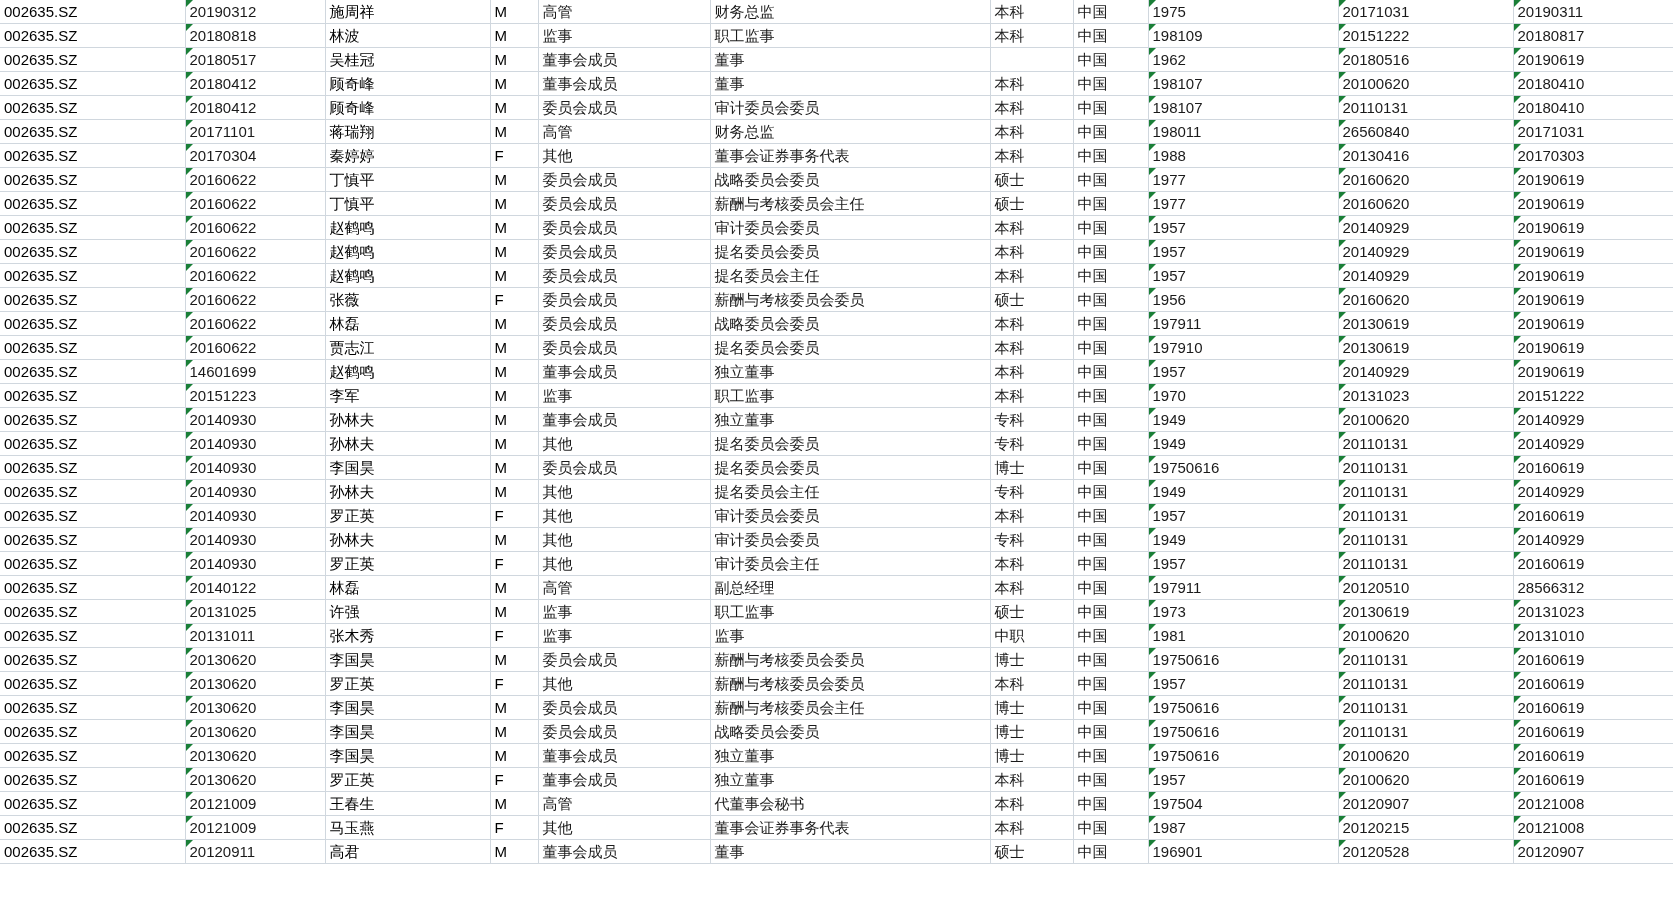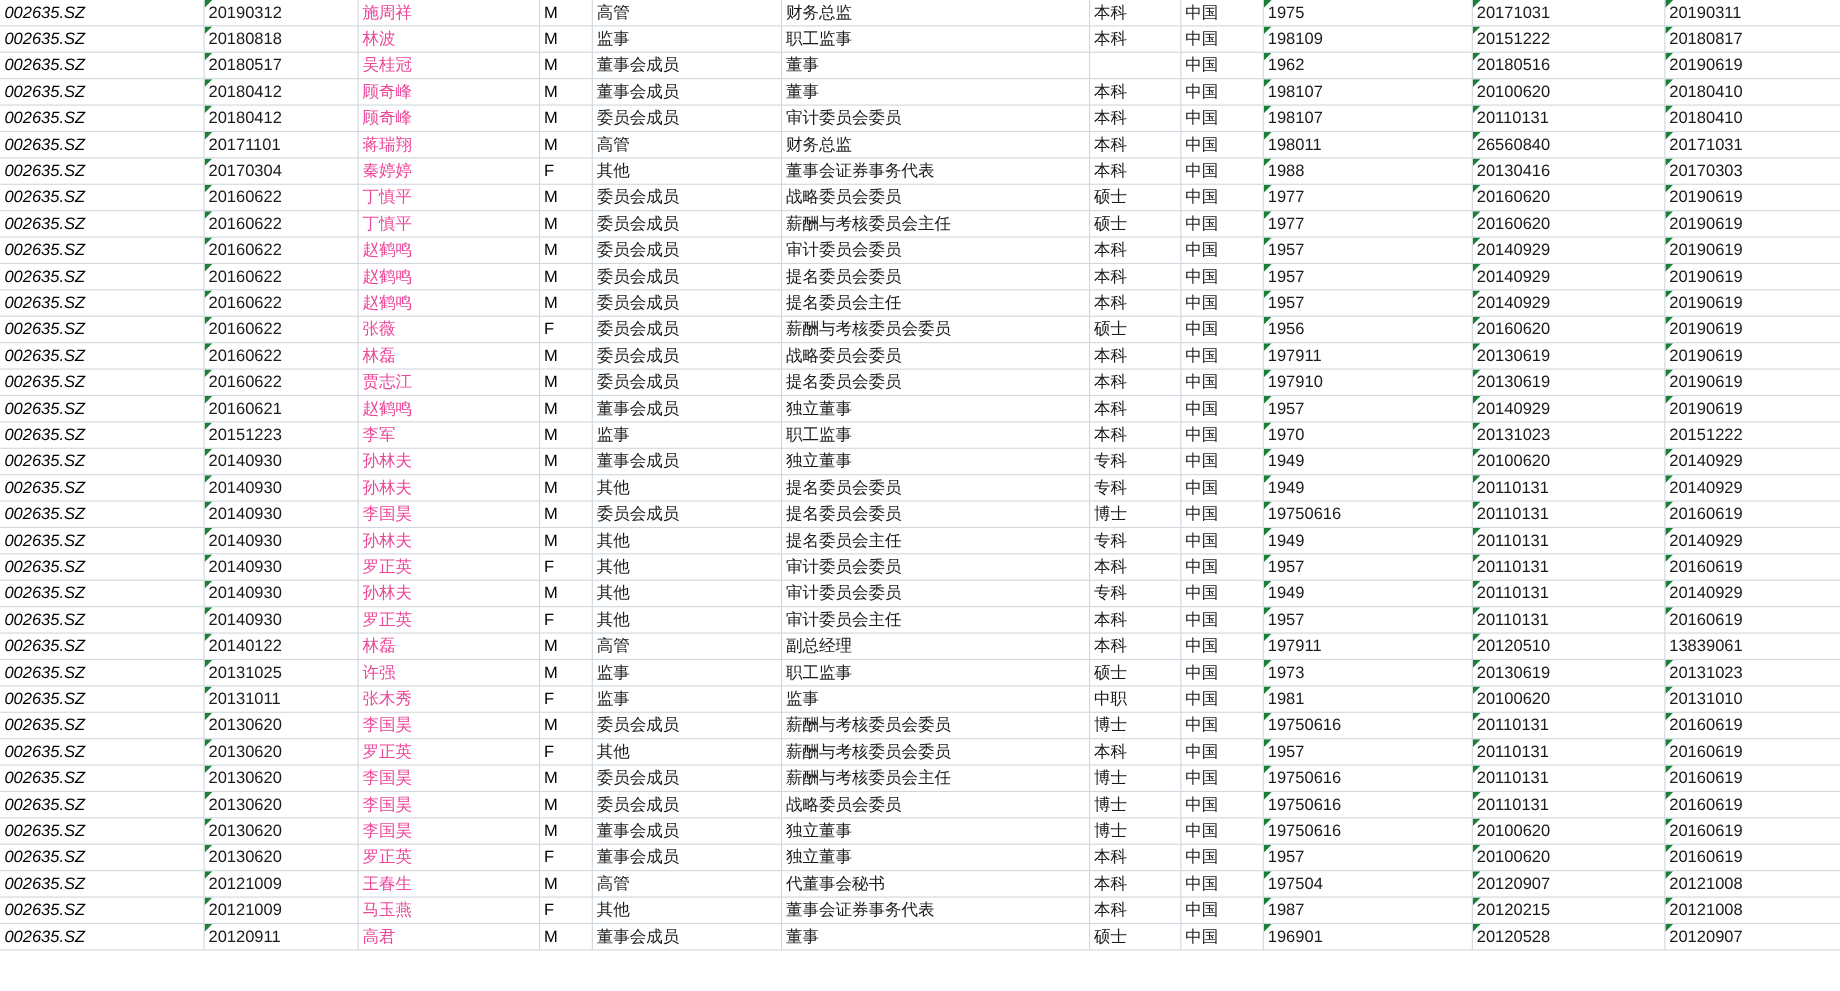--- a/index.html
+++ b/index.html
@@ -39,23 +39,23 @@
   col.c2 { width: 165px; }
   col.c3 { width: 48px; }
   col.c4 { width: 172px; }
   col.c5 { width: 280px; }
   col.c6 { width: 83px; }
   col.c7 { width: 75px; }
   col.c8 { width: 190px; }
   col.c9 { width: 175px; }
   col.c10 { width: 160px; }
 
-  td.code { color: #000; font-style: italic; }
+  td.code { color: #000; }
   td.date { color: #1a1a1a; }
-  td.name { color: #ec4899; }
+  td.name { color: #000000; }
   td.gender { color: #000; text-align: left; }
   td.ctext { color: #1a1a1a; }
 
   
   .mark::before {
     content: "";
     position: absolute;
     left: 0;
     top: 0;
     width: 0;
@@ -272,21 +272,21 @@
         <td class="ctext">委员会成员</td>
         <td class="ctext">提名委员会委员</td>
         <td class="ctext">本科</td>
         <td class="ctext">中国</td>
         <td class="date mark">197910</td>
         <td class="date mark">20130619</td>
         <td class="date mark">20190619</td>
       </tr>
       <tr>
         <td class="code">002635.SZ</td>
-        <td class="date mark">20160621</td>
+        <td class="date mark">14601699</td>
         <td class="name">赵鹤鸣</td>
         <td class="gender">M</td>
         <td class="ctext">董事会成员</td>
         <td class="ctext">独立董事</td>
         <td class="ctext">本科</td>
         <td class="ctext">中国</td>
         <td class="date mark">1957</td>
         <td class="date mark">20140929</td>
         <td class="date mark">20190619</td>
       </tr>
@@ -398,21 +398,21 @@
         <td class="code">002635.SZ</td>
         <td class="date mark">20140122</td>
         <td class="name">林磊</td>
         <td class="gender">M</td>
         <td class="ctext">高管</td>
         <td class="ctext">副总经理</td>
         <td class="ctext">本科</td>
         <td class="ctext">中国</td>
         <td class="date mark">197911</td>
         <td class="date mark">20120510</td>
-        <td class="date">13839061</td>
+        <td class="date">28566312</td>
       </tr>
       <tr>
         <td class="code">002635.SZ</td>
         <td class="date mark">20131025</td>
         <td class="name">许强</td>
         <td class="gender">M</td>
         <td class="ctext">监事</td>
         <td class="ctext">职工监事</td>
         <td class="ctext">硕士</td>
         <td class="ctext">中国</td>

